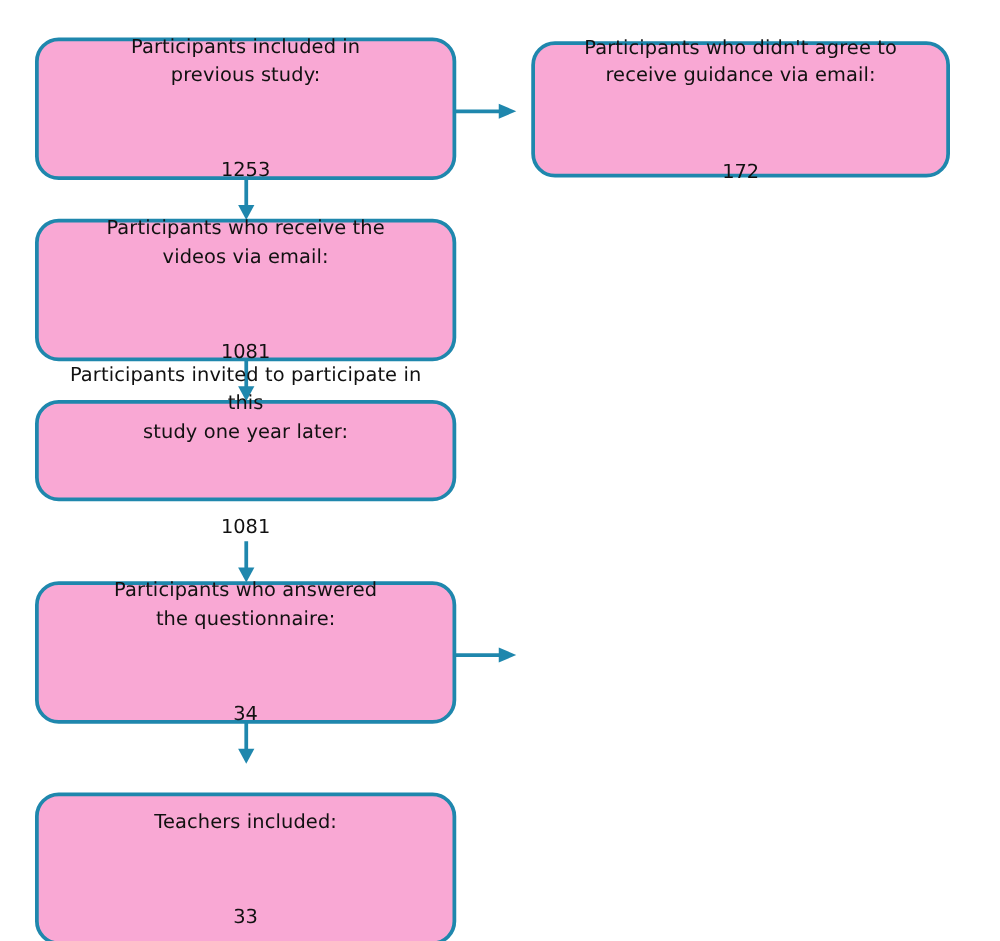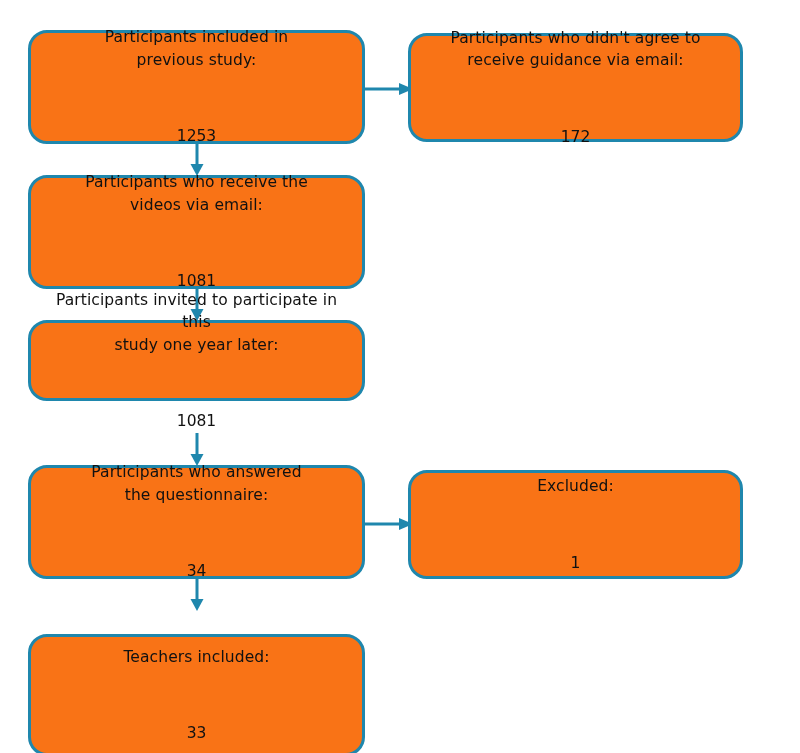--- a/index.html
+++ b/index.html
@@ -19,21 +19,21 @@
     position: relative;
     width: 800px;
     height: 753px;
   }
 
   .node {
     position: absolute;
     box-sizing: border-box;
     border: 3px solid #1f87ad;
     border-radius: 19px;
-    background: #f97316;
+    background: #f9a8d4;
     display: flex;
     flex-direction: column;
     align-items: center;
     justify-content: center;
     text-align: center;
     padding: 6px 14px;
     gap: 42px;
   }
 
   .node-label {
@@ -46,21 +46,21 @@
 
   .node-count {
     font-size: 15.5px;
     line-height: 1.45;
     margin-top: 12px;
     color: #111111;
   }
 
   
   .col-main  { left: 28px;  width: 337px; }
-  .col-side  { left: 408px; width: 335px; }
+  .col-side  { left: 425px; width: 335px; }
 
   .n1 { top: 30px;  height: 114px; }
   .n2 { top: 175px; height: 114px; }
   .n3 { top: 320px; height: 81px; }
   .n4 { top: 465px; height: 114px; }
   .n5 { top: 634px; height: 122px; }
 
   .s1 { top: 33px;  height: 109px; }
   .s2 { top: 470px; height: 109px; }
 
@@ -141,23 +141,19 @@
 study one year later:</div>
     <div class="node-count">1081</div>
   </div>
 
   <div class="node col-main n4">
     <div class="node-label">Participants who answered
 the questionnaire:</div>
     <div class="node-count">34</div>
   </div>
 
-  <div class="node col-side s2">
-    <div class="node-label">Excluded:</div>
-    <div class="node-count">1</div>
-  </div>
 
   <div class="node col-main n5">
     <div class="node-label">Teachers included:</div>
     <div class="node-count">33</div>
   </div>
 
 </div>
 
 </body></html>

